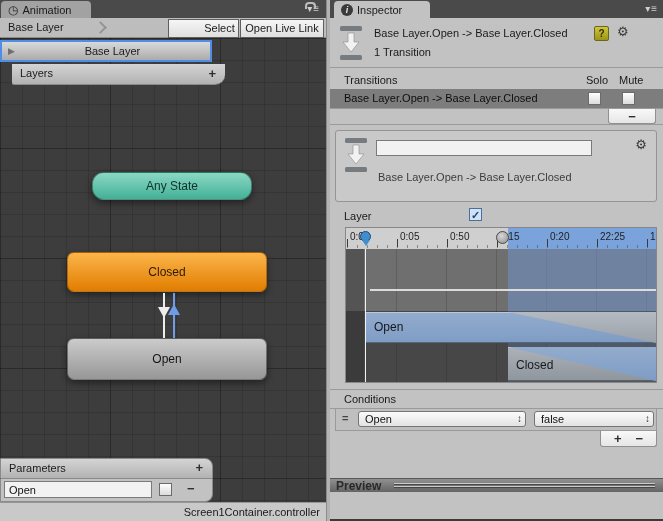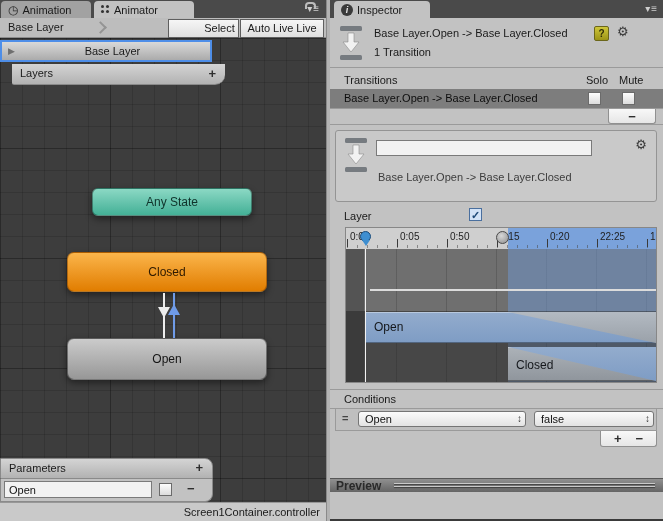--- a/index.html
+++ b/index.html
@@ -36,21 +36,21 @@
       linear-gradient(rgba(0,0,0,0.22) 1px, transparent 1px),
       linear-gradient(90deg, rgba(0,0,0,0.22) 1px, transparent 1px);
     background-size:22px 22px,22px 22px,110px 110px,110px 110px;
   }
   .layer-row { background:linear-gradient(#D9D9D9,#ABABAB); border:2px solid #4E8EE8;
                display:flex; align-items:center; }
   .bar-panel { background:linear-gradient(#D4D4D4,#B2B2B2); border-bottom:1px solid #8A8A8A;margin-left:12px; }
   .node { position:absolute; text-align:center; font-size:12px;
           box-shadow:0 3px 7px rgba(0,0,0,0.45); }
   .node-anystate { background:linear-gradient(#8BD8C4,#43B096); color:#10332B;
-                   border-radius:6px; border:1px solid rgba(0,0,0,0.35); line-height:26px;margin-top:16px; }
+                   border-radius:12px; border:1px solid rgba(0,0,0,0.35); line-height:26px; }
   .node-closed { background:linear-gradient(#FBB54B,#E17D00); color:#2E1A00;
                  border-radius:7px; border:1px solid rgba(120,60,0,0.5); line-height:38px; }
   .node-open { background:linear-gradient(#CBCBCB,#979797); color:#151515;
                border-radius:7px; border:1px solid rgba(0,0,0,0.4); line-height:40px; }
   .tr-line { position:absolute; width:2px; }
   .tri { position:absolute; width:0; height:0; border-left:6px solid transparent;
          border-right:6px solid transparent; }
 
   
   .param-header { background:linear-gradient(#D4D4D4,#B2B2B2); border:1px solid #8A8A8A;
@@ -133,32 +133,28 @@
 </head>
 <body>
 
 <div class="screen">
 
   <div class="abs tabstrip" style="left:0;top:0;width:326px;height:18px;">
     <div class="tab unsel" style="left:1px;width:90px;">
       <span class="clock-icon">◷</span>
       <span>Animation</span>
     </div>
-    <div class="tab sel" style="left:94px;width:100px;">
-      <span class="dots-icon"></span>
-      <span>Animator</span>
-    </div>
     <span class="abs win-menu" style="right:6px;top:3px;">▾≡</span>
   </div>
 
   <div class="abs toolbar" style="left:0;top:18px;width:326px;height:20px;">
     <span class="abs" style="left:8px;top:3px;">Base Layer</span>
     <span class="abs chev" style="left:96px;top:5px;"></span>
     <div class="tb-btn" style="left:168px;width:71px;padding-left:32px;">Select Graph</div>
-    <div class="tb-btn" style="left:240px;width:84px;">Auto Live Live</div>
+    <div class="tb-btn" style="left:240px;width:84px;">Open Live Link</div>
   </div>
 
   <div class="abs graph-area" style="left:0;top:38px;width:326px;height:464px;">
 
     <div class="abs layer-row" style="left:0;top:2px;width:212px;height:22px;">
       <span class="expander" style="margin-left:6px;">▶</span>
       <span style="flex:1;text-align:center;">Base Layer</span>
     </div>
     <div class="abs bar-panel" style="left:0;top:26px;width:213px;height:21px;border-radius:0 0 10px 2px;">
       <span class="abs" style="left:8px;top:3px;">Layers</span>

